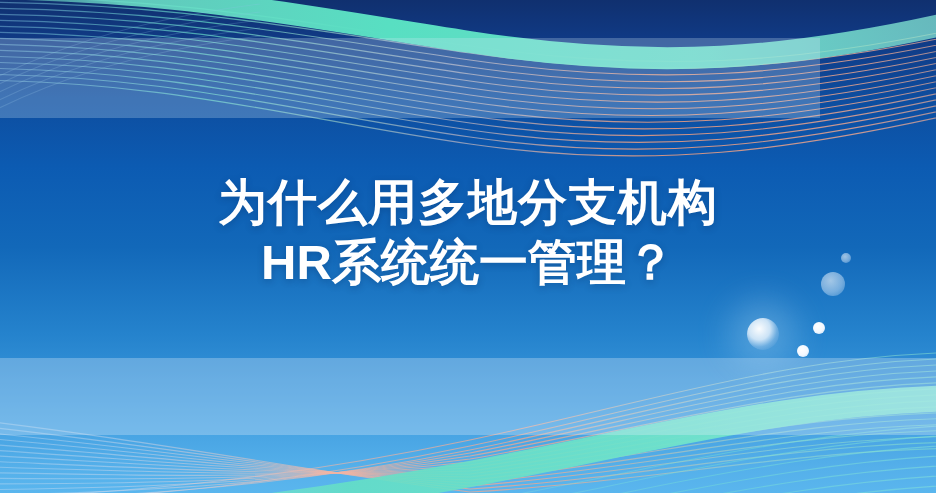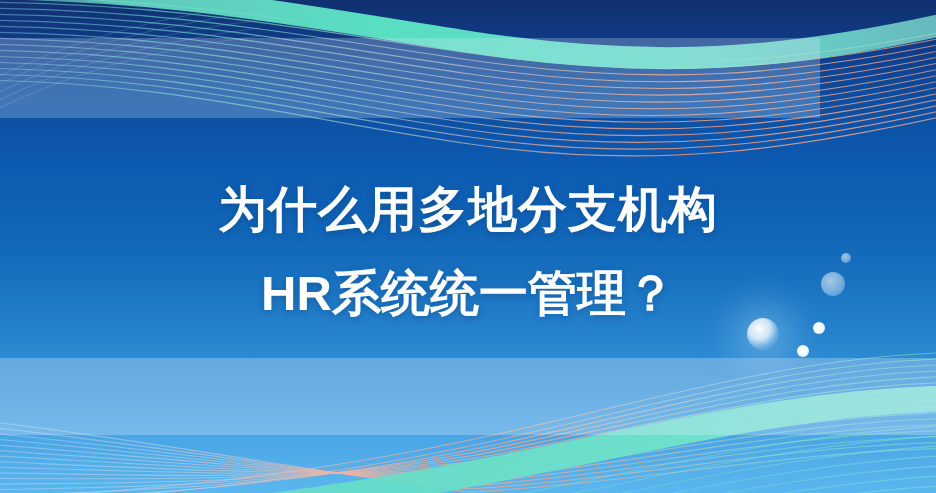--- a/index.html
+++ b/index.html
@@ -80,37 +80,36 @@
     background: radial-gradient(circle at 40% 36%,
        #ffffff 0%,
        #f2f8ff 55%,
        rgba(226,240,254,0.80) 100%);
   }
 
   
   #headline {
     position: absolute;
     left: 0;
-    top: 179px;
+    top: 172px;
     width: 936px;
     text-align: center;
     color: #ffffff;
     font-size: 49px;
     font-weight: bold;
     line-height: 60px;
     letter-spacing: 1px;
     text-shadow: 0 2px 7px rgba(8, 40, 90, 0.30);
     white-space: nowrap;
   }
   #headline .line {
     display: block;
   }
   #headline .line2 {
     letter-spacing: 0px;
-    margin-top: 24px;
   }
 </style>
 </head>
 <body>
 
 <div id="banner">
 
   <svg class="layer" viewBox="0 0 936 493" preserveAspectRatio="none" xmlns="http://www.w3.org/2000/svg">
     <defs>
       <linearGradient id="tealBandGrad" x1="0" y1="0" x2="1" y2="0">

